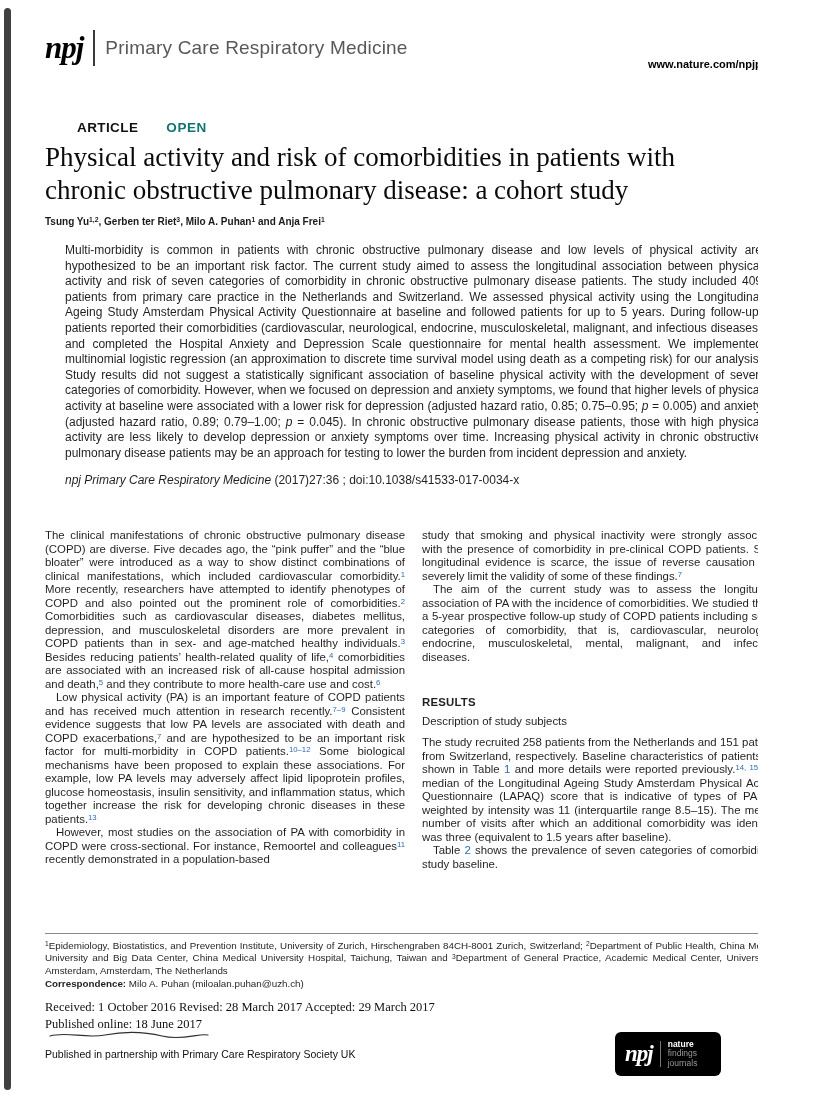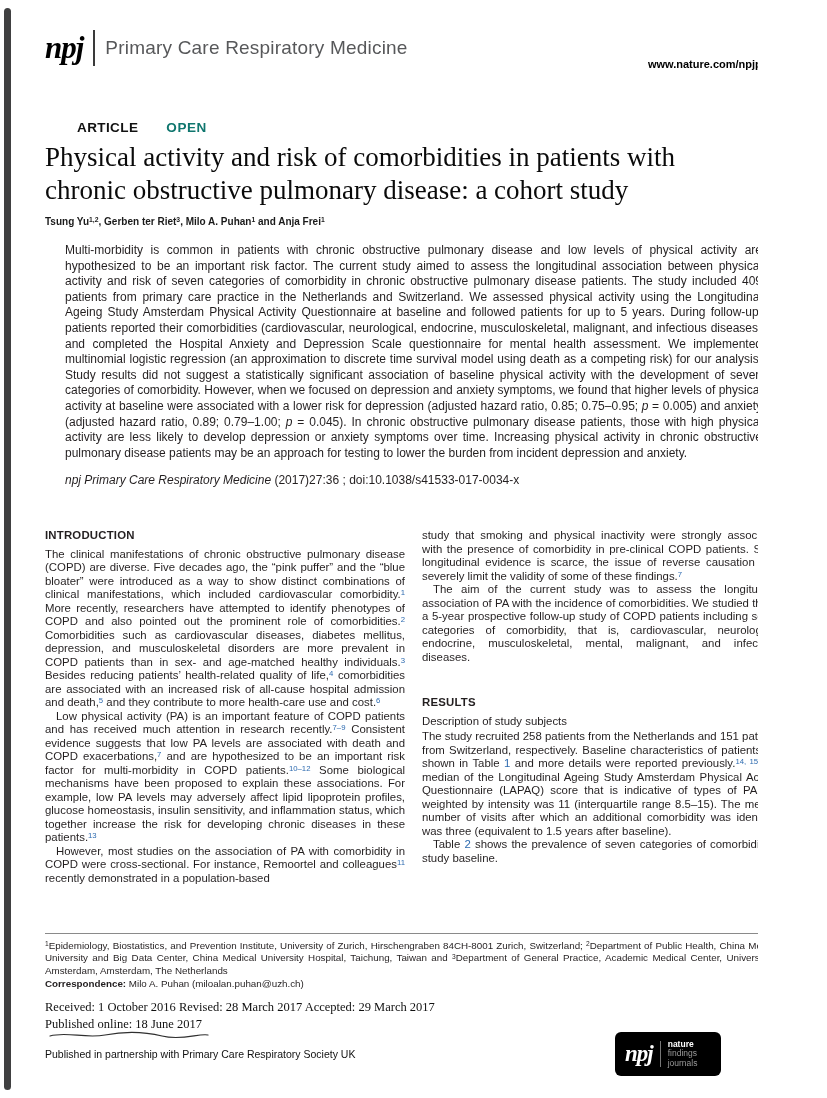--- a/index.html
+++ b/index.html
@@ -31,21 +31,21 @@
   
   .abstract { margin:16px 20px 0 20px; font-size:12px; line-height:15.6px; text-align:justify; color:#231f20; }
   .citation { margin:12px 20px 0 20px; font-size:12px; color:#231f20; }
 
   
   .columns { position:absolute; top:529px; left:0; width:737px; height:402px; display:flex; gap:17px; overflow:hidden; }
   .col { width:360px; font-size:11.4px; line-height:13.5px; }
   .col .p { text-align:justify; }
   .col .indent { text-indent:11px; }
   .h1 { font-weight:bold; margin-bottom:5px; letter-spacing:0.2px; }
-  .h2 { margin-bottom:2px; }
+  .h2 { margin-bottom:8px; }
   .gap { margin-top:32px; }
 
   sup { font-size:0.68em; position:relative; top:-0.38em; vertical-align:baseline; line-height:0; }
   .ref, .xlink { color:#2e6bb0; }
 
   
   .bottom { position:absolute; top:933px; left:0; width:737px; }
   .foot-rule { border-top:1px solid #8a8a8a; height:0; }
   .footnote { margin-top:6px; font-size:9.8px; line-height:12.3px; text-align:justify; }
   .correspondence { font-size:9.8px; line-height:12.3px; margin-top:1px; }
@@ -85,21 +85,20 @@
     </div>
 
     <h1 class="title">Physical activity and risk of comorbidities in patients with chronic obstructive pulmonary disease: a cohort study</h1>
     <div class="authors">Tsung Yu<sup>1,2</sup>, Gerben ter Riet<sup>3</sup>, Milo A. Puhan<sup>1</sup> and Anja Frei<sup>1</sup></div>
 
     <p class="abstract">Multi-morbidity is common in patients with chronic obstructive pulmonary disease and low levels of physical activity are hypothesized to be an important risk factor. The current study aimed to assess the longitudinal association between physical activity and risk of seven categories of comorbidity in chronic obstructive pulmonary disease patients. The study included 409 patients from primary care practice in the Netherlands and Switzerland. We assessed physical activity using the Longitudinal Ageing Study Amsterdam Physical Activity Questionnaire at baseline and followed patients for up to 5 years. During follow-up, patients reported their comorbidities (cardiovascular, neurological, endocrine, musculoskeletal, malignant, and infectious diseases) and completed the Hospital Anxiety and Depression Scale questionnaire for mental health assessment. We implemented multinomial logistic regression (an approximation to discrete time survival model using death as a competing risk) for our analysis. Study results did not suggest a statistically significant association of baseline physical activity with the development of seven categories of comorbidity. However, when we focused on depression and anxiety symptoms, we found that higher levels of physical activity at baseline were associated with a lower risk for depression (adjusted hazard ratio, 0.85; 0.75–0.95; <i>p</i> = 0.005) and anxiety (adjusted hazard ratio, 0.89; 0.79–1.00; <i>p</i> = 0.045). In chronic obstructive pulmonary disease patients, those with high physical activity are less likely to develop depression or anxiety symptoms over time. Increasing physical activity in chronic obstructive pulmonary disease patients may be an approach for testing to lower the burden from incident depression and anxiety.</p>
     <p class="citation"><i>npj Primary Care Respiratory Medicine</i> (2017)27:36 ; doi:10.1038/s41533-017-0034-x</p>
 
     <div class="columns">
       <div class="col">
-          <div class="h1">INTRODUCTION</div>
           <div class="p">The clinical manifestations of chronic obstructive pulmonary disease (COPD) are diverse. Five decades ago, the “pink puffer” and the “blue bloater” were introduced as a way to show distinct combinations of clinical manifestations, which included cardiovascular comorbidity.<sup class="ref">1</sup> More recently, researchers have attempted to identify phenotypes of COPD and also pointed out the prominent role of comorbidities.<sup class="ref">2</sup> Comorbidities such as cardiovascular diseases, diabetes mellitus, depression, and musculoskeletal disorders are more prevalent in COPD patients than in sex- and age-matched healthy individuals.<sup class="ref">3</sup> Besides reducing patients’ health-related quality of life,<sup class="ref">4</sup> comorbidities are associated with an increased risk of all-cause hospital admission and death,<sup class="ref">5</sup> and they contribute to more health-care use and cost.<sup class="ref">6</sup></div>
           <div class="p indent">Low physical activity (PA) is an important feature of COPD patients and has received much attention in research recently.<sup class="ref">7–9</sup> Consistent evidence suggests that low PA levels are associated with death and COPD exacerbations,<sup class="ref">7</sup> and are hypothesized to be an important risk factor for multi-morbidity in COPD patients.<sup class="ref">10–12</sup> Some biological mechanisms have been proposed to explain these associations. For example, low PA levels may adversely affect lipid lipoprotein profiles, glucose homeostasis, insulin sensitivity, and inflammation status, which together increase the risk for developing chronic diseases in these patients.<sup class="ref">13</sup></div>
           <div class="p indent">However, most studies on the association of PA with comorbidity in COPD were cross-sectional. For instance, Remoortel and colleagues<sup class="ref">11</sup> recently demonstrated in a population-based</div>
         </div>
       <div class="col">
           <div class="p">study that smoking and physical inactivity were strongly associated with the presence of comorbidity in pre-clinical COPD patients. Since longitudinal evidence is scarce, the issue of reverse causation may severely limit the validity of some of these findings.<sup class="ref">7</sup></div>
           <div class="p indent">The aim of the current study was to assess the longitudinal association of PA with the incidence of comorbidities. We studied this in a 5-year prospective follow-up study of COPD patients including seven categories of comorbidity, that is, cardiovascular, neurological, endocrine, musculoskeletal, mental, malignant, and infectious diseases.</div>
           <div class="h1 gap">RESULTS</div>
           <div class="h2">Description of study subjects</div>
           <div class="p">The study recruited 258 patients from the Netherlands and 151 patients from Switzerland, respectively. Baseline characteristics of patients are shown in Table <span class="xlink">1</span> and more details were reported previously.<sup class="ref">14, 15</sup> The median of the Longitudinal Ageing Study Amsterdam Physical Activity Questionnaire (LAPAQ) score that is indicative of types of PA and weighted by intensity was 11 (interquartile range 8.5–15). The median number of visits after which an additional comorbidity was identified was three (equivalent to 1.5 years after baseline).</div>

